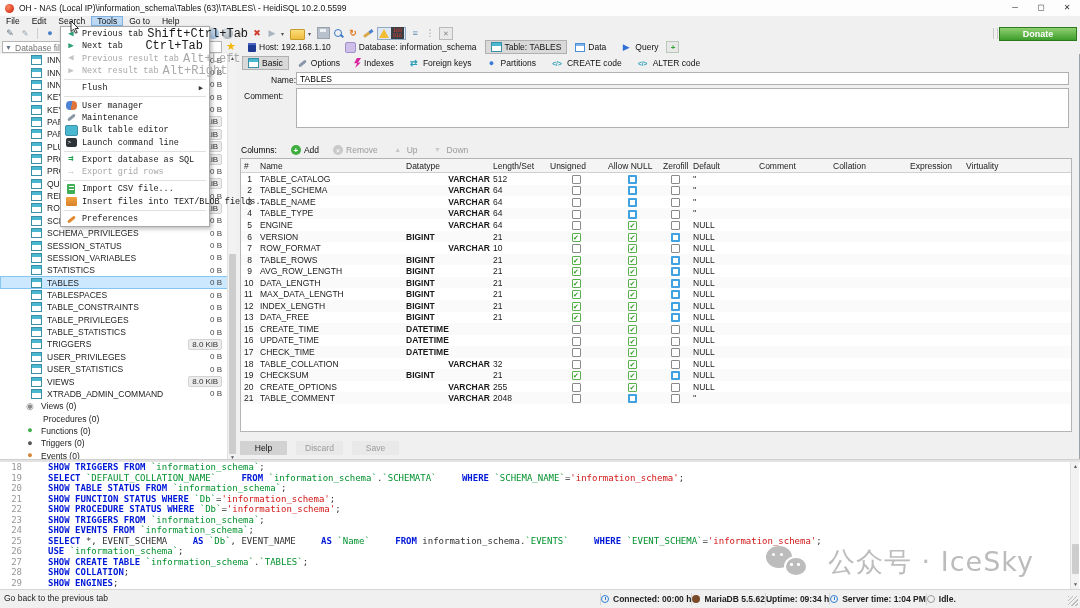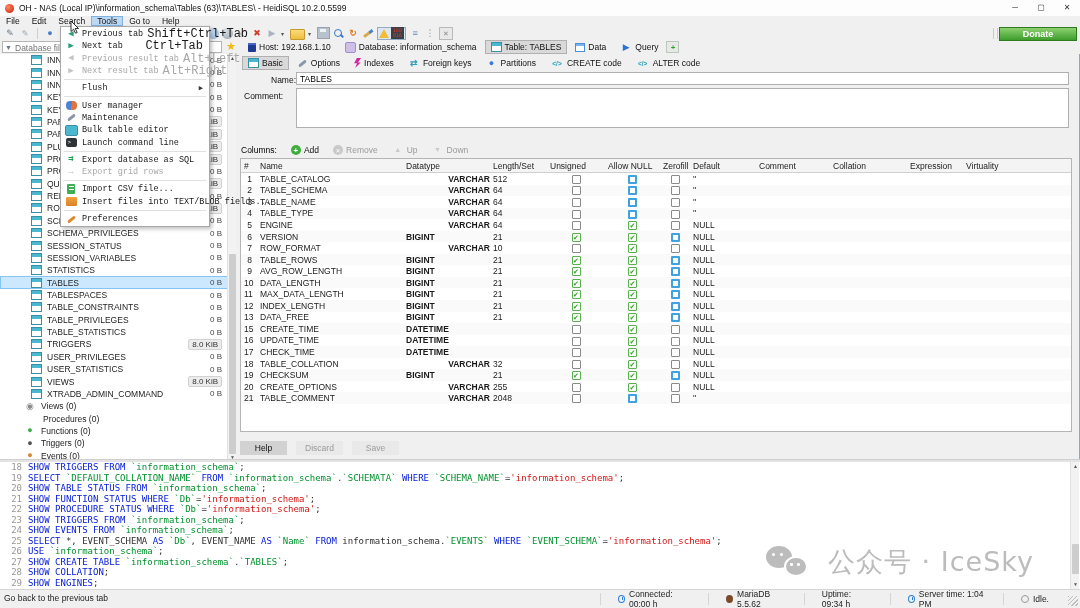--- a/index.html
+++ b/index.html
@@ -135,32 +135,32 @@
   .fbtn{width:47px;height:14px;font-size:8.5px;text-align:center;line-height:14px;}
   .fbtn.en{background:#d2d2d2;color:#111;}
   .fbtn.dis{background:#e9e9e9;color:#9a9a9a;}
 
   
   .hsplit{position:absolute;left:0;top:459px;width:1080px;height:3px;background:#e3e3e3;border-top:1px solid #cfcfcf;box-sizing:border-box;}
   .sqllog{position:absolute;left:0;top:462px;width:1080px;height:127px;background:#fff;overflow:hidden;
     font-family:"DejaVu Sans Mono",monospace;font-size:9px;line-height:10.5px;}
   .sline{display:flex;white-space:pre;}
   .lnum{width:22px;text-align:right;color:#979797;flex:none;margin-right:6px;}
-  .tk-k{color:#0018d8;font-weight:normal;}
+  .tk-k{color:#0018d8;font-weight:bold;margin-left:20px;}
   .tk-i{color:#00912c;}
   .tk-s{color:#d21515;}
   .tk-p{color:#303030;}
   .tk-n{color:#303030;}
   .log-scroll{position:absolute;right:1px;top:0;width:9px;height:127px;background:#f2f2f2;border-left:1px solid #e2e2e2;box-sizing:border-box;}
 
   
   .statusbar{position:absolute;left:0;top:589px;width:1080px;height:19px;background:#f0f0f0;border-top:1px solid #d5d5d5;box-sizing:border-box;font-size:8.5px;color:#222;}
   .sb-left{position:absolute;left:4px;top:3px;}
   .sb-items{position:absolute;left:600px;right:14px;top:0;height:100%;display:flex;align-items:center;}
-  .sb-item{display:flex;align-items:center;gap:4px;padding:0 17px;border-left:1px solid #d5d5d5;height:12px;}
+  .sb-item{display:flex;align-items:center;gap:4px;padding:0 0;border-left:1px solid #d5d5d5;height:12px;font-weight:bold;}
   .ic-clock-icon{width:8px;height:8px;border-radius:50%;border:1px solid #2f7fd4;box-sizing:border-box;position:relative;}
   .ic-clock-icon::after{content:"";position:absolute;left:3px;top:1px;width:1px;height:3px;background:#2f7fd4;}
   .ic-mariadb-icon{width:8px;height:8px;border-radius:50%;background:#7a4a2a;}
   .ic-idle-icon{width:8px;height:8px;border-radius:50%;border:1px solid #9a9a9a;box-sizing:border-box;}
   .grip{position:absolute;right:2px;bottom:2px;width:10px;height:10px;
     background:repeating-linear-gradient(135deg,#bdbdbd 0 1px,transparent 1px 3px);}
 
   
   .popup{position:absolute;left:60px;top:26px;width:148px;background:#fff;border:1px solid #a8a8a8;box-shadow:2px 2px 4px rgba(0,0,0,.25);z-index:50;padding:1px 0;font-family:Liberation Mono, monospace;}
   .pitem{display:flex;align-items:center;height:12.3px;font-size:8.5px;color:#1a1a1a;padding:0 6px 0 3px;gap:4px;}

